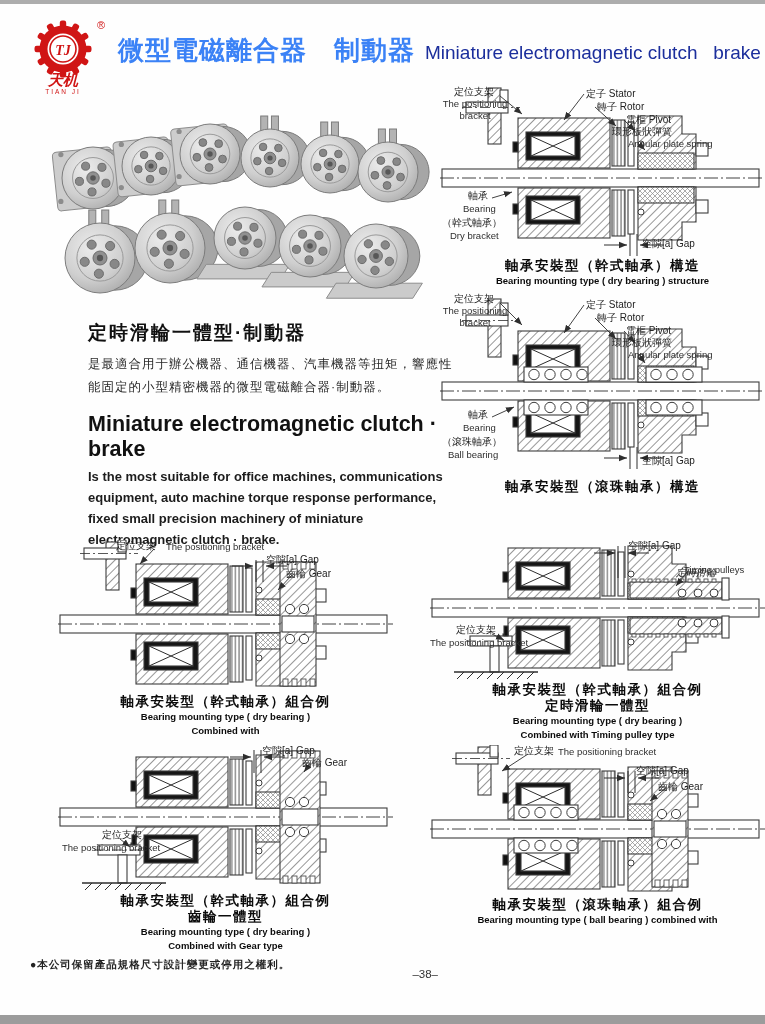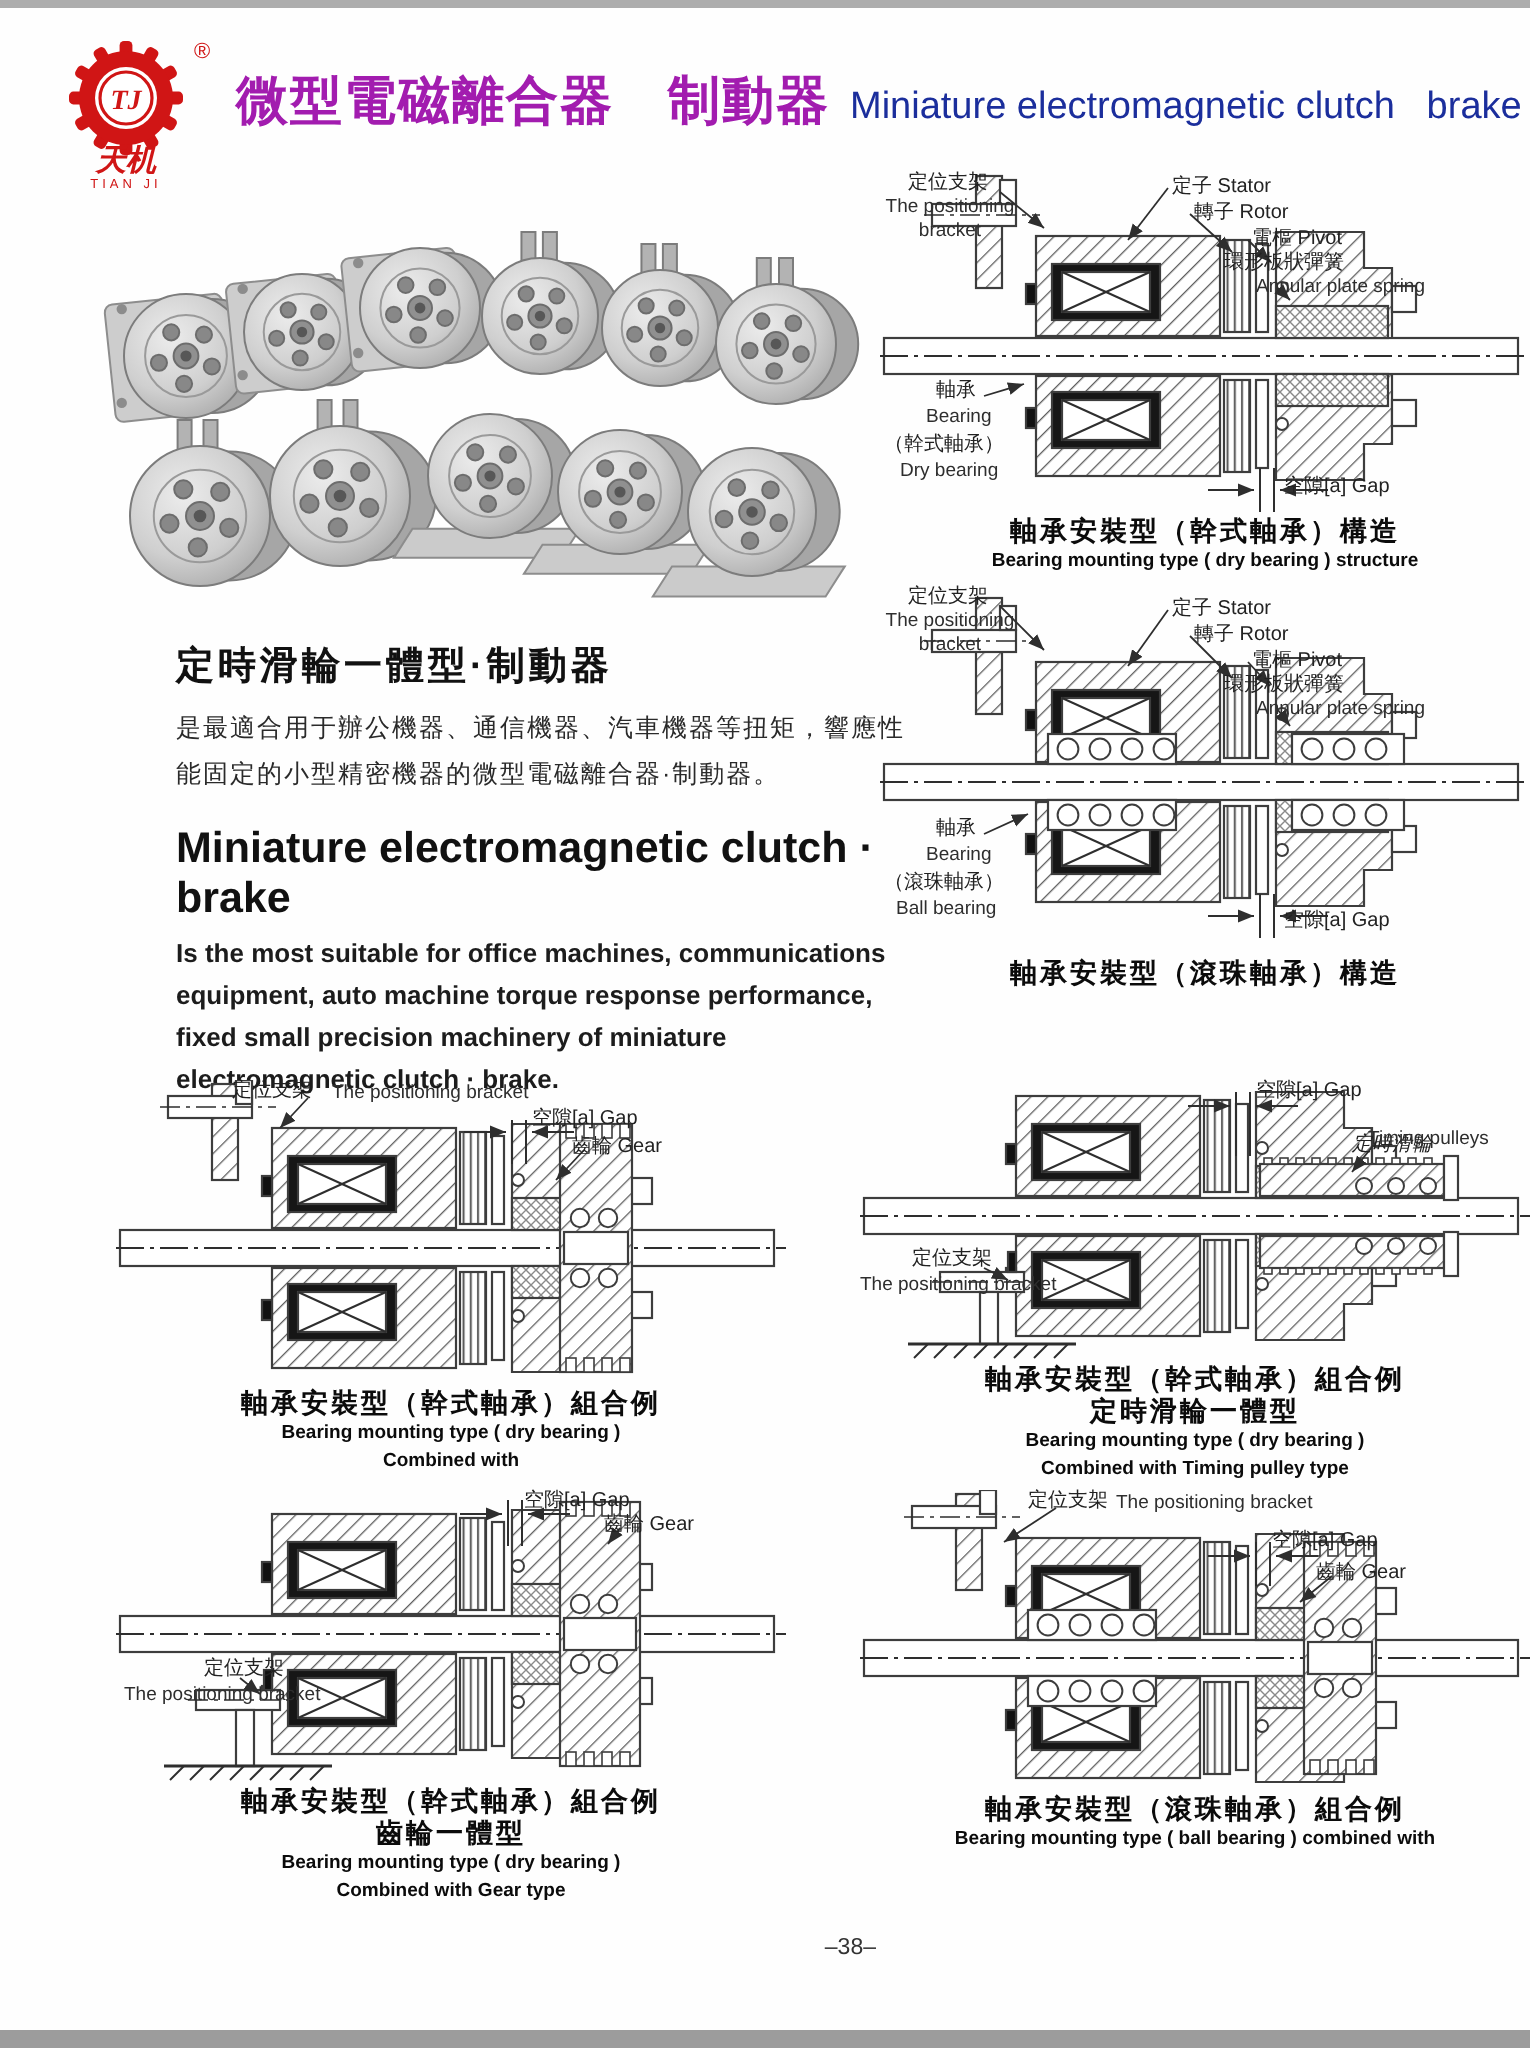--- a/index.html
+++ b/index.html
@@ -3,21 +3,21 @@
 <meta charset="utf-8">
 <style>
   html,body{margin:0;padding:0;background:#e9e9e9;}
   .page{position:relative;width:765px;height:1024px;background:#fefefe;margin:0 auto;
         font-family:"Liberation Sans",sans-serif;overflow:hidden;}
   .bar-top{position:absolute;top:0;left:0;right:0;height:4px;background:#adadad;}
   .bar-bottom{position:absolute;bottom:0;left:0;right:0;height:9px;background:#9c9c9c;}
 
   .logo{position:absolute;left:26px;top:16px;width:92px;height:80px;}
   .hdr-title{position:absolute;left:118px;top:33px;white-space:nowrap;}
-  .hdr-zh{font-size:26px;font-weight:700;color:#a21caf;letter-spacing:1px;text-align:center;}
+  .hdr-zh{font-size:26px;font-weight:700;color:#3b82f6;letter-spacing:1px;text-align:center;}
   .hdr-en{font-size:19px;color:#1b2e9c;margin-left:10px;font-weight:500;}
 
   .photo{position:absolute;left:38px;top:96px;width:404px;height:210px;}
 
   .intro{position:absolute;left:88px;top:320px;width:372px;color:#222;}
   .intro-zh-t{font-size:19px;font-weight:700;letter-spacing:2px;color:#111;}
   .intro-zh-b{font-size:12.5px;line-height:1.85;margin-top:7px;letter-spacing:1px;color:#2a2a2a;}
   .intro-en-t{font-size:21.5px;font-weight:700;margin-top:13px;color:#111;}
   .intro-en-b{font-size:13px;font-weight:700;line-height:1.62;margin-top:4px;color:#1c1c1c;}
 
@@ -294,21 +294,21 @@
       <div class="dlabel" style="left:14px;top:0px;">定位支架</div>
       <div class="dlabel en c" style="left:0px;top:12px;width:70px;">The positioning bracket</div>
       <div class="dlabel" style="left:146px;top:2px;">定子 Stator</div>
       <div class="dlabel" style="left:157px;top:15px;">轉子 Rotor</div>
       <div class="dlabel" style="left:186px;top:28px;">電樞 Pivot</div>
       <div class="dlabel" style="left:172px;top:40px;">環形板狀彈簧</div>
       <div class="dlabel en" style="left:188px;top:52px;">Annular plate spring</div>
       <div class="dlabel" style="left:28px;top:104px;">軸承</div>
       <div class="dlabel en" style="left:23px;top:117px;">Bearing</div>
       <div class="dlabel" style="left:2px;top:131px;">（幹式軸承）</div>
-      <div class="dlabel en" style="left:10px;top:144px;">Dry bearing</div>
+      <div class="dlabel en" style="left:10px;top:144px;">Dry bracket</div>
       <div class="dlabel" style="left:202px;top:152px;">空隙[a] Gap</div>
       <div class="cap" style="top:172px">
         <div class="zh">軸承安裝型（幹式軸承）構造</div>
         <div class="en">Bearing mounting type ( dry bearing ) structure</div>
       </div>
     </div>
   <div class="diag" id="d1">
       <svg width="325" height="184" viewBox="0 0 325 184">
         <defs>
           <pattern id="h1" width="6" height="6" patternUnits="userSpaceOnUse" patternTransform="rotate(45)">
@@ -765,17 +765,18 @@
       <div class="dlabel en" style="left:128px;top:1px;">The positioning bracket</div>
       <div class="dlabel" style="left:206px;top:20px;">空隙[a] Gap</div>
       <div class="dlabel" style="left:228px;top:36px;">齒輪 Gear</div>
       <div class="cap" style="top:152px">
         <div class="zh">軸承安裝型（滾珠軸承）組合例</div>
         <div class="en">Bearing mounting type ( ball bearing ) combined with</div>
       </div>
     </div>
 
   <div class="footnote">
+    <div class="fn-zh"><span>●</span><span>本公司保留產品規格尺寸設計變更或停用之權利。</span></div>
   </div>
   <div class="pagenum">–38–</div>
 
   <div class="bar-bottom"></div>
 </div>
 
 </body></html>

